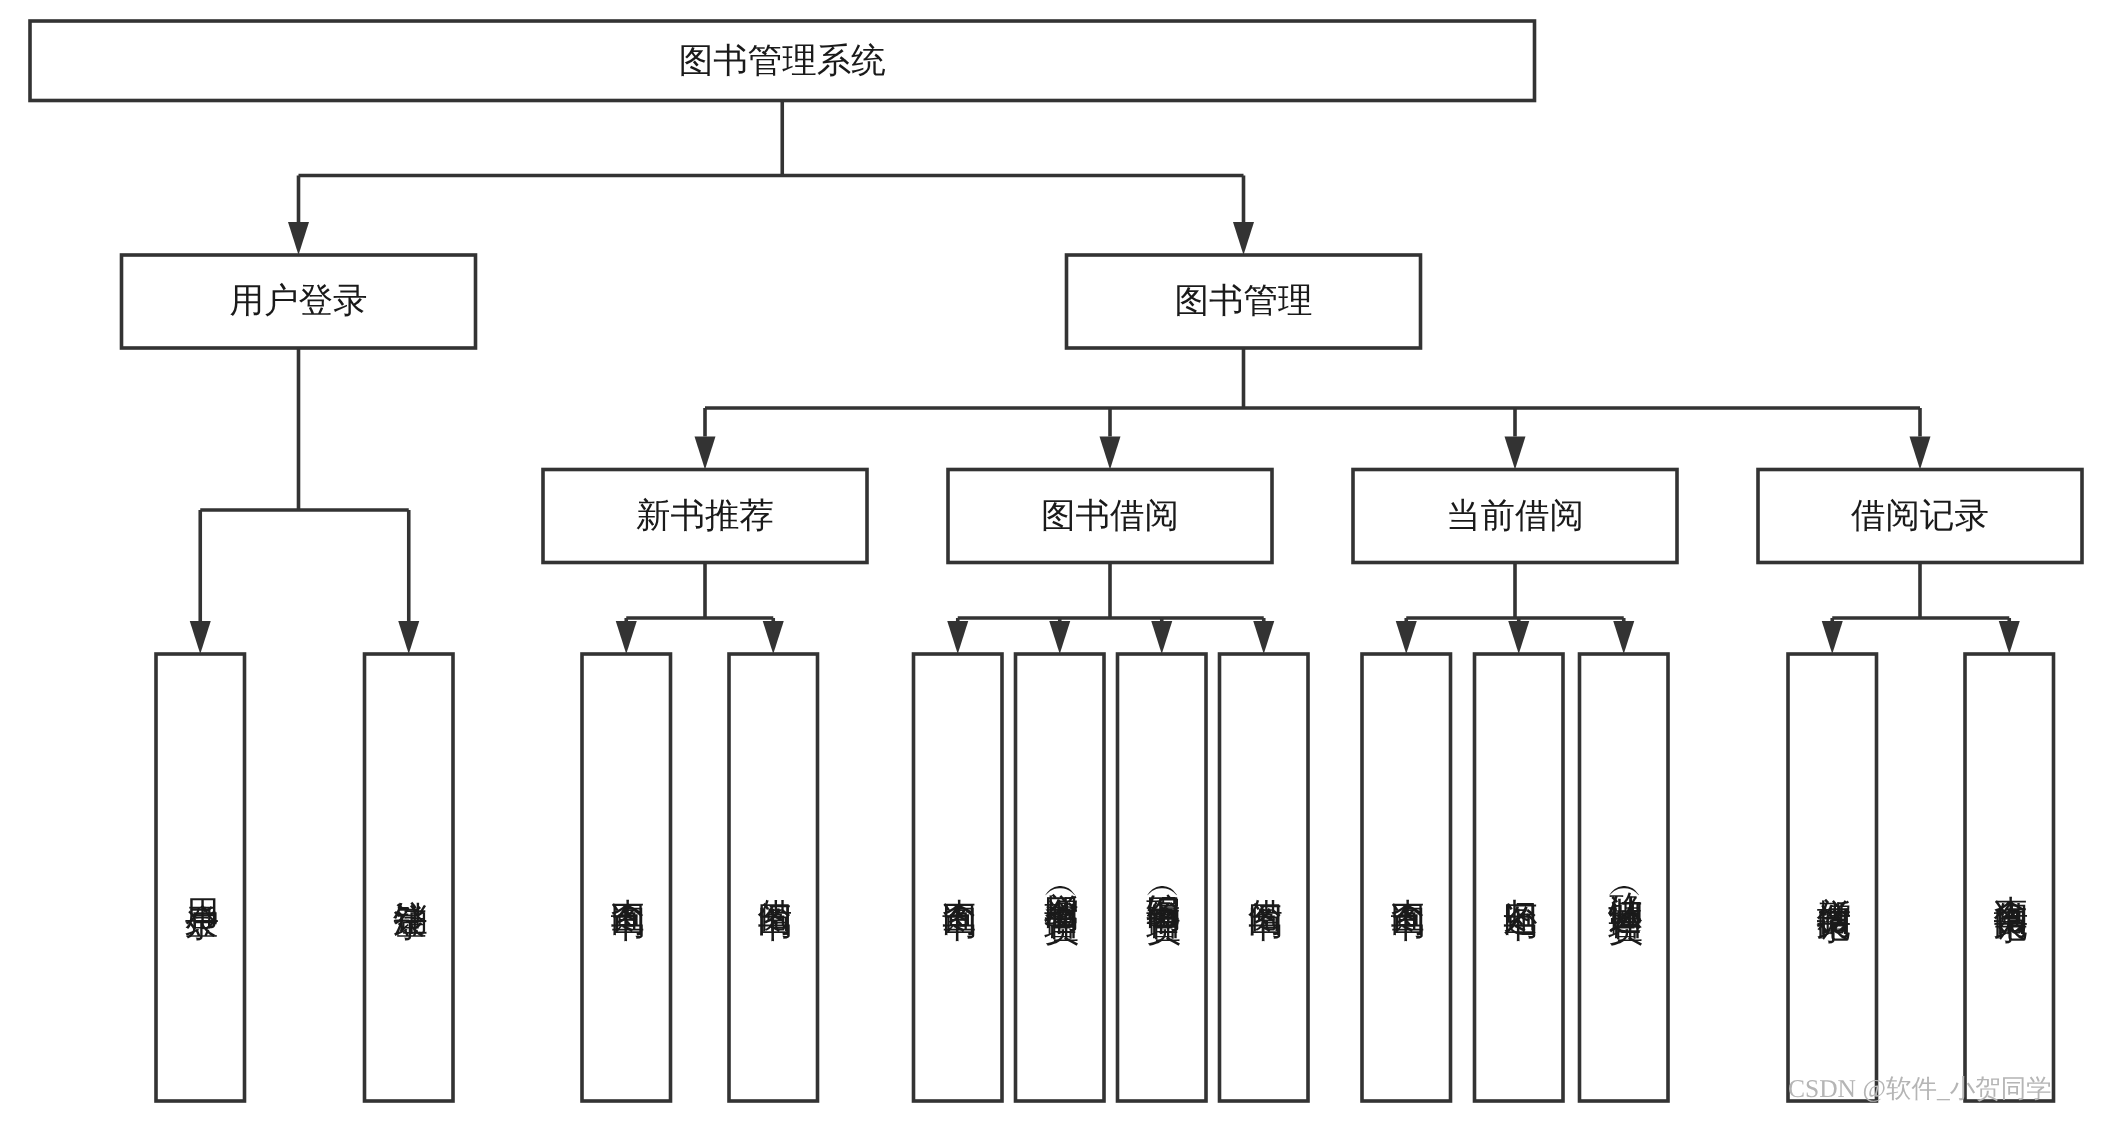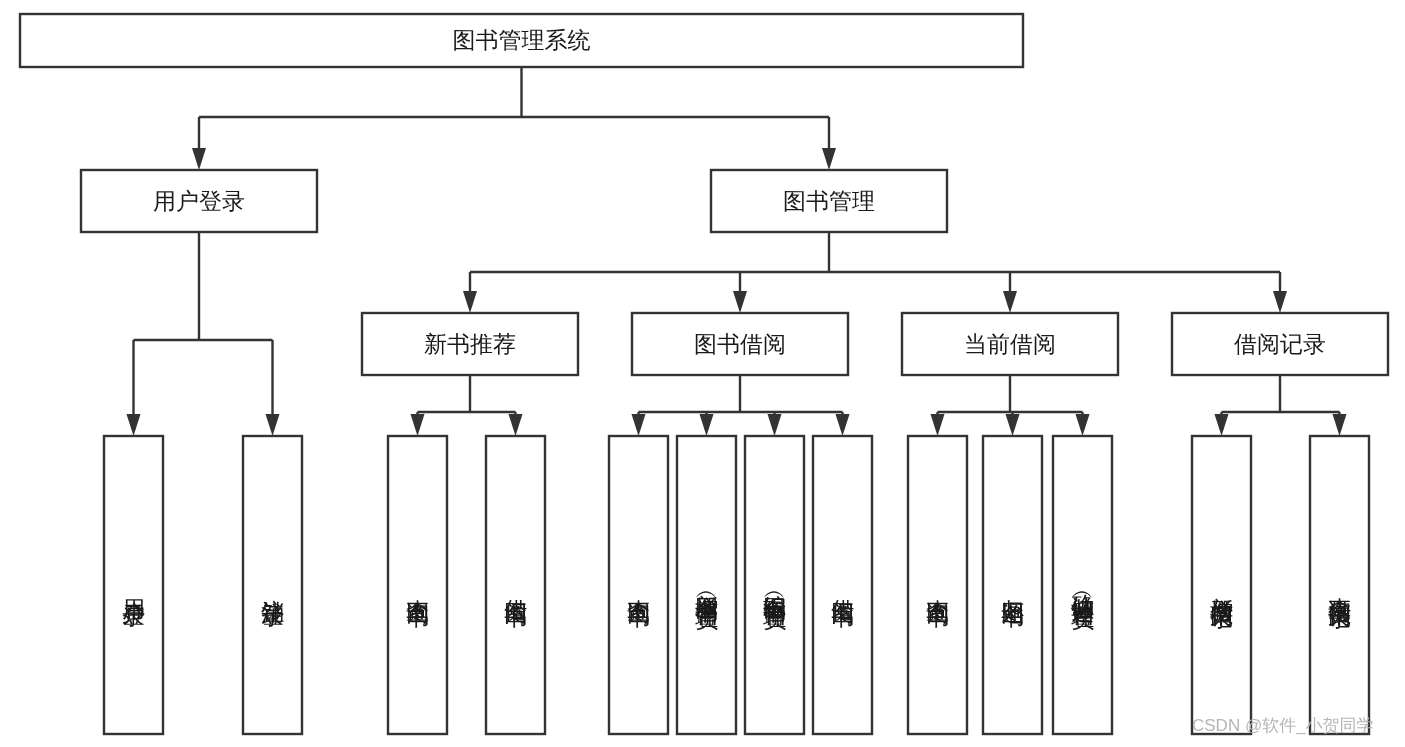--- a/index.html
+++ b/index.html
@@ -62,21 +62,21 @@
     align-items: center;
     justify-content: center;
     text-align: center;
     pointer-events: none;
     white-space: nowrap;
   }
   .watermark {
     position: absolute;
     left: 1192px;
     top: 714px;
-    font-family: Liberation Sans, sans-serif;
+    font-family: Liberation Serif, serif;
     font-size: 17px;
     color: #b5b5b5;
     white-space: nowrap;
   }
 </style>
 </head>
 <body>
 
 <div id="diagram-root">
 

